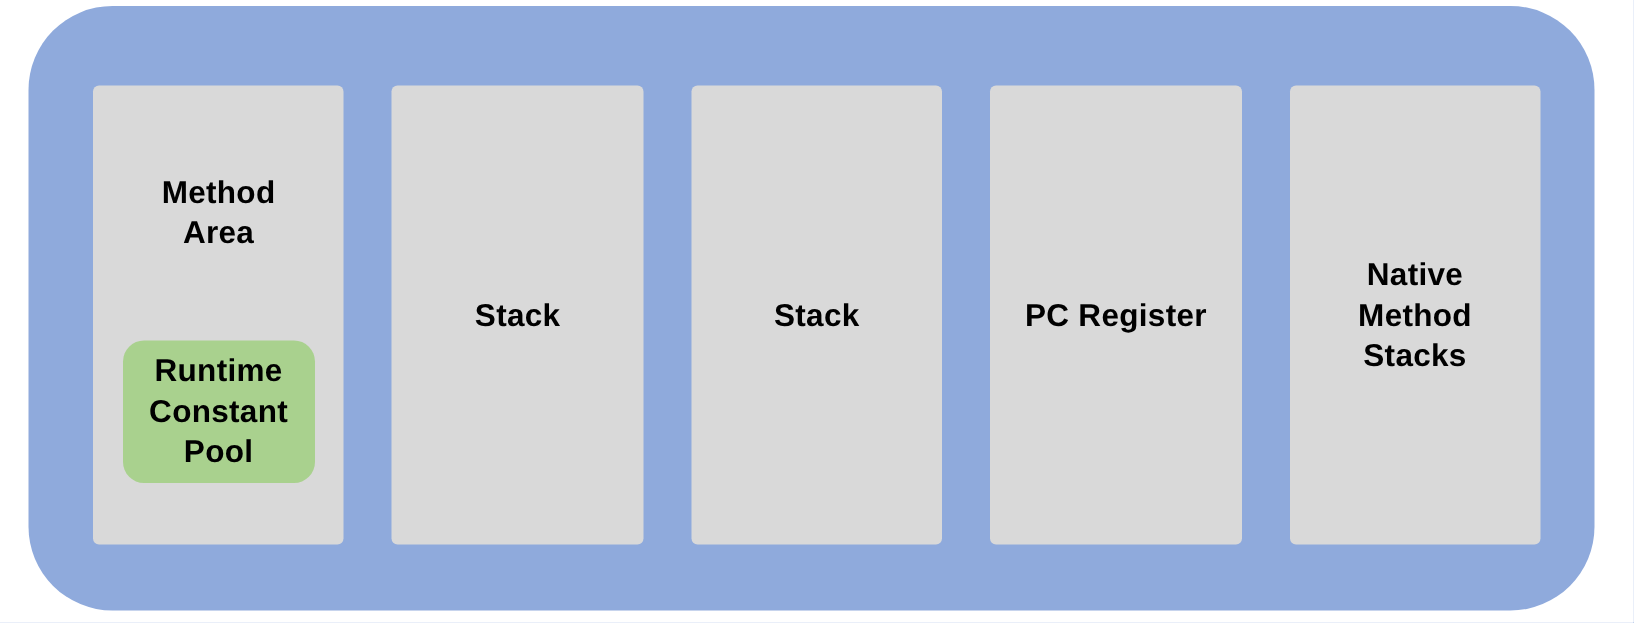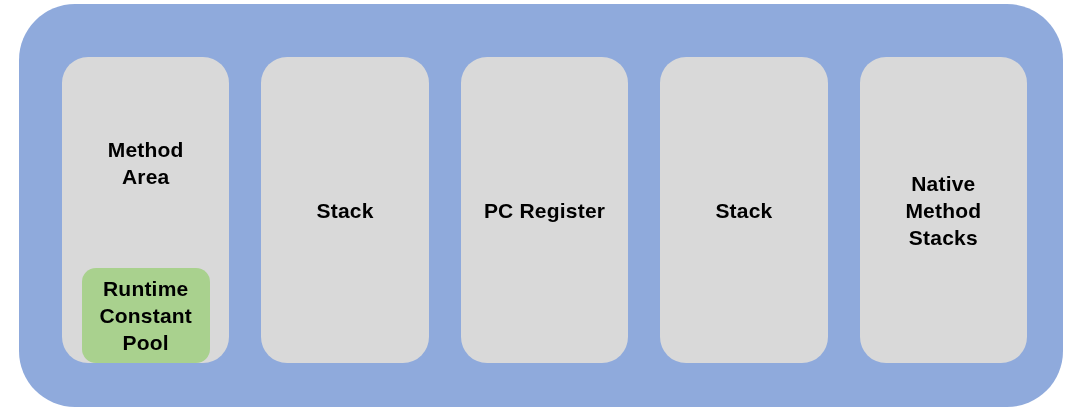--- a/index.html
+++ b/index.html
@@ -27,21 +27,21 @@
     border-radius: 56px;
     box-sizing: border-box;
     display: flex;
     flex-direction: row;
     gap: 32px;
     padding: 53px 36px 44px 43px;
   }
   .mem-box {
     flex: 1 1 0;
     background: #D9D9D9;
-    border-radius: 26px;
+    border-radius: 4px;
     display: flex;
     flex-direction: column;
     align-items: center;
     justify-content: center;
     box-sizing: border-box;
   }
   .mem-label {
     font-weight: 700;
     font-size: 21px;
     line-height: 27px;
@@ -57,20 +57,21 @@
   .label-zone {
     flex: 1 1 auto;
     display: flex;
     align-items: center;
     justify-content: center;
   }
   .sub-box {
     background: #A9D18E;
     border-radius: 14px;
     width: 128px;
+    margin-bottom: 41px;
     padding: 7px 2px;
     box-sizing: border-box;
     display: flex;
     align-items: center;
     justify-content: center;
   }
 </style>
 </head>
 <body>
 
@@ -87,25 +88,25 @@
 Constant
 Pool</div>
       </div>
     </div>
 
     <div class="mem-box">
       <div class="mem-label">Stack</div>
     </div>
 
     <div class="mem-box">
-      <div class="mem-label">PC Register</div>
+      <div class="mem-label">Stack</div>
     </div>
 
     <div class="mem-box">
-      <div class="mem-label">Stack</div>
+      <div class="mem-label">PC Register</div>
     </div>
 
     <div class="mem-box">
       <div class="mem-label">Native
 Method
 Stacks</div>
     </div>
 
   </div>
 </div>

